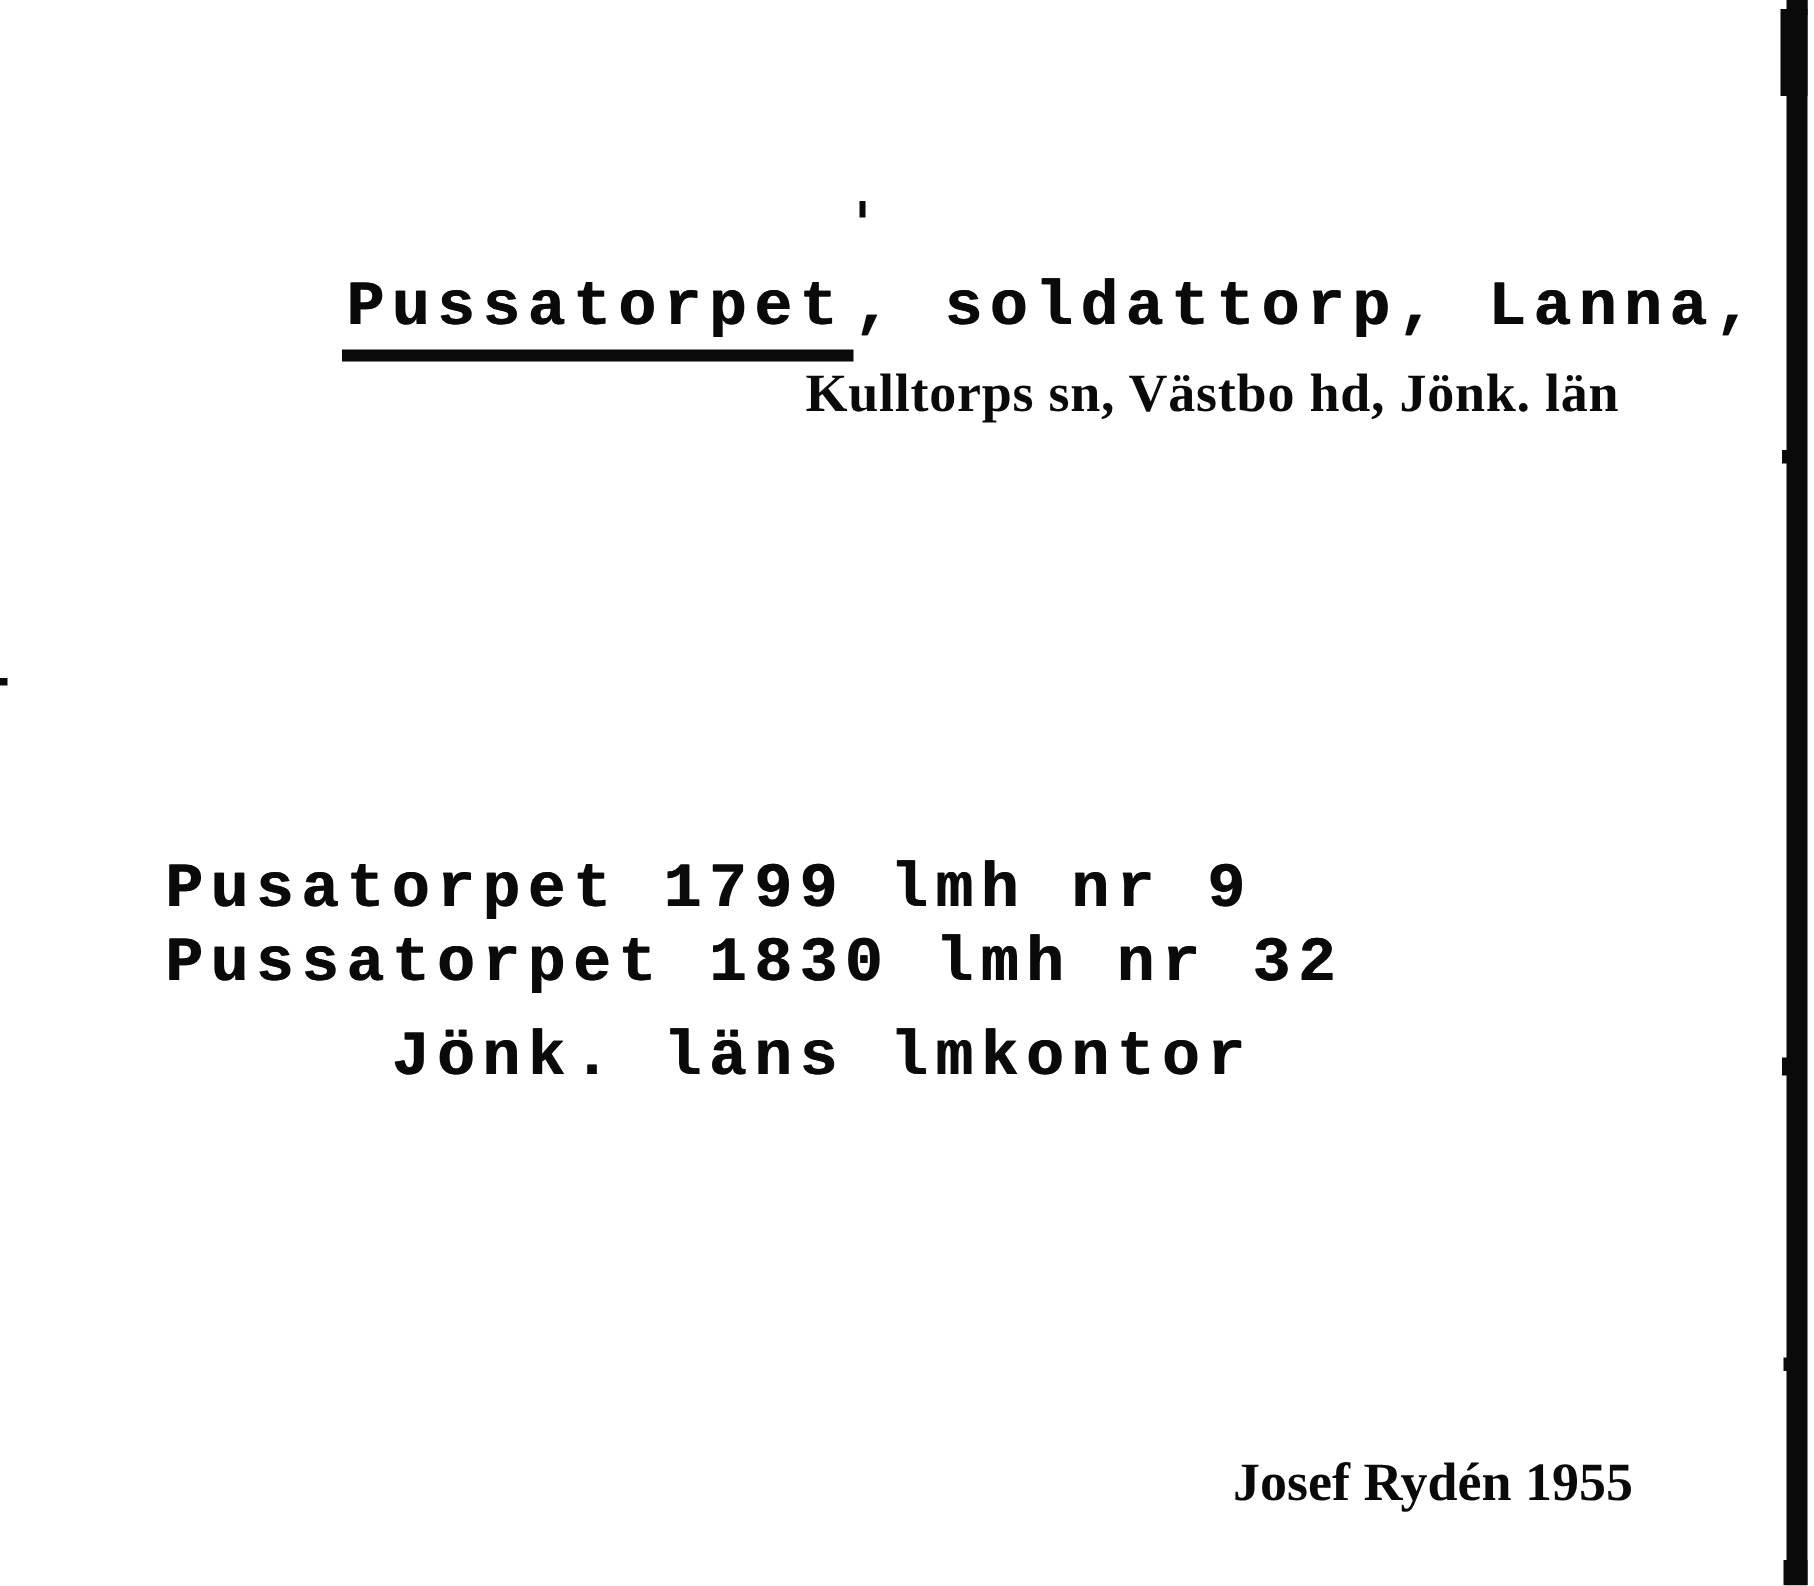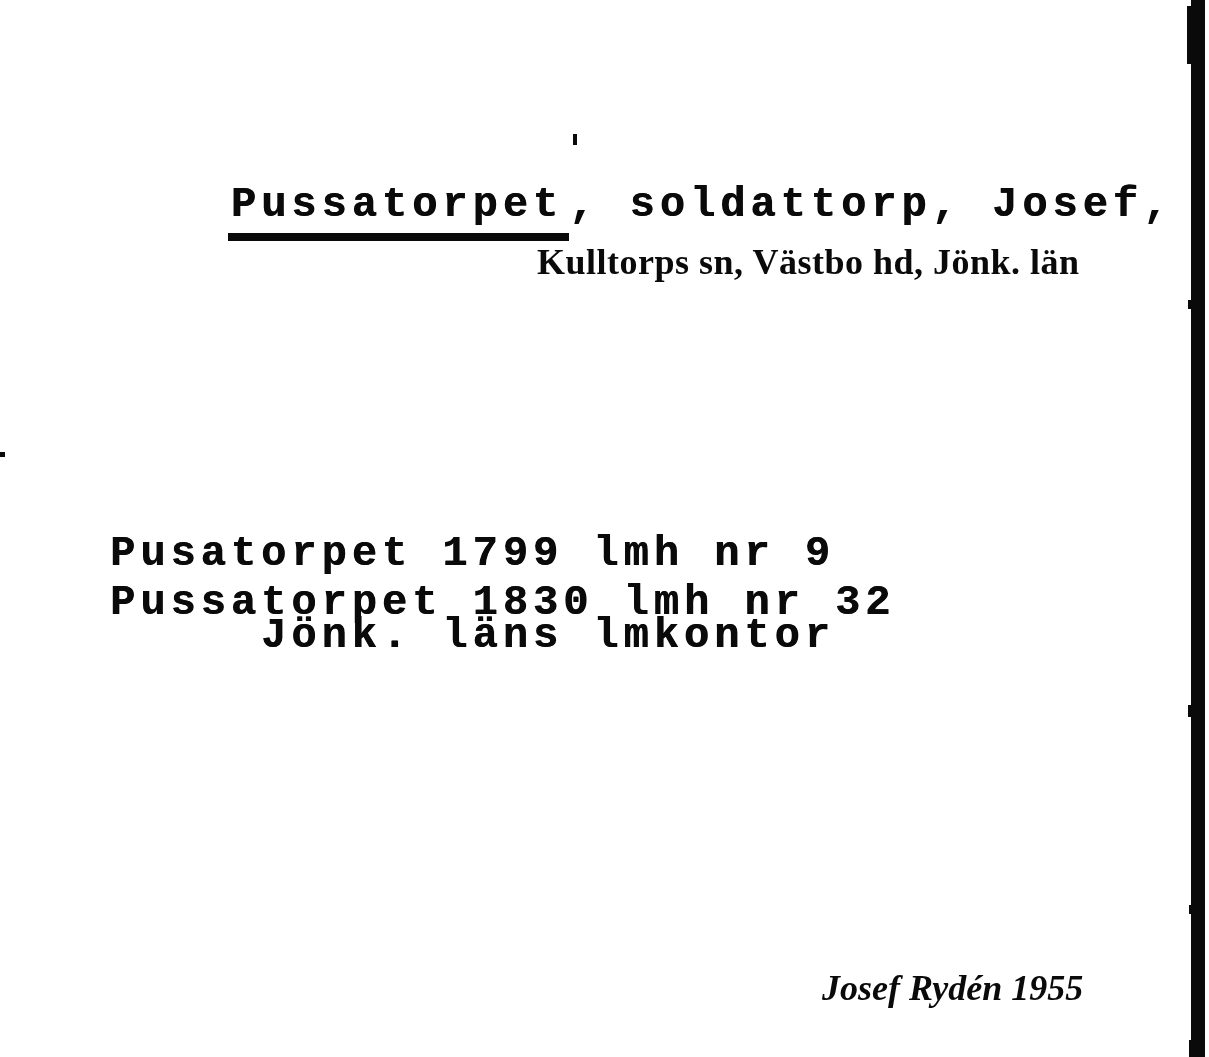--- a/index.html
+++ b/index.html
@@ -29,41 +29,40 @@
     color: var(--ink);
     white-space: pre;
     text-shadow: 0.6px 0 0 var(--ink);
   }
   .headline { left: 110px; top: 136px; }
   .headline .underlined {
     border-bottom: 8px solid var(--ink);
     padding: 0 6px 4px 3px;
     margin-left: -3px;
   }
-  .record-line { line-height: 49px; }
+  .record-line { line-height: 49px; margin-top: 39px; }
   .record-1 { left: 110px; top: 530px; }
   .record-2 { left: 110px; top: 579px; }
-  .record-3 { left: 261px; top: 612px; }
+  .record-3 { left: 261px; top: 642px; }
 
   
   .printed-location {
     left: 537px; top: 244px;
     font-family: "Liberation Serif", "DejaVu Serif", serif;
     font-weight: bold;
     font-size: 36px;
     line-height: 36px;
     letter-spacing: 0.5px;
     color: var(--ink);
     white-space: pre;
   }
   .signature {
     left: 822px; top: 970px;
     font-family: "Liberation Serif", "DejaVu Serif", serif;
     font-weight: bold;
-    font-style: italic;
     font-size: 36px;
     line-height: 36px;
     color: var(--ink);
     white-space: pre;
   }
 
   
   .artifact { background: var(--ink); }
   .scanbar-main  { left: 1191px; top: 0;     width: 14px; height: 1057px; }
   .scanbar-top   { left: 1187px; top: 6px;   width: 18px; height: 58px; }
@@ -74,21 +73,21 @@
   .scanbar-foot  { left: 1189px; top: 1040px;width: 16px; height: 17px; }
   .edge-dash     { left: 0;      top: 452px; width: 5px;  height: 5px; }
   .noise-tick    { left: 573px;  top: 134px; width: 4px;  height: 11px; }
 </style>
 </head>
 <body>
 
 <div class="card">
 
   <div class="abs typewriter headline">
-    <span class="underlined">Pussatorpet</span><span>, soldattorp, Josef,</span>
+    <span class="underlined">Pussatorpet</span><span>, soldattorp, Lanna,</span>
   </div>
 
   <div class="abs printed-location">Kulltorps sn, Västbo hd, Jönk. län</div>
 
   <div class="abs typewriter record-line record-1">Pusatorpet 1799 lmh nr 9</div>
 
   <div class="abs typewriter record-line record-2">Pussatorpet 1830 lmh nr 32</div>
 
   <div class="abs typewriter record-line record-3">Jönk. läns lmkontor</div>
 

